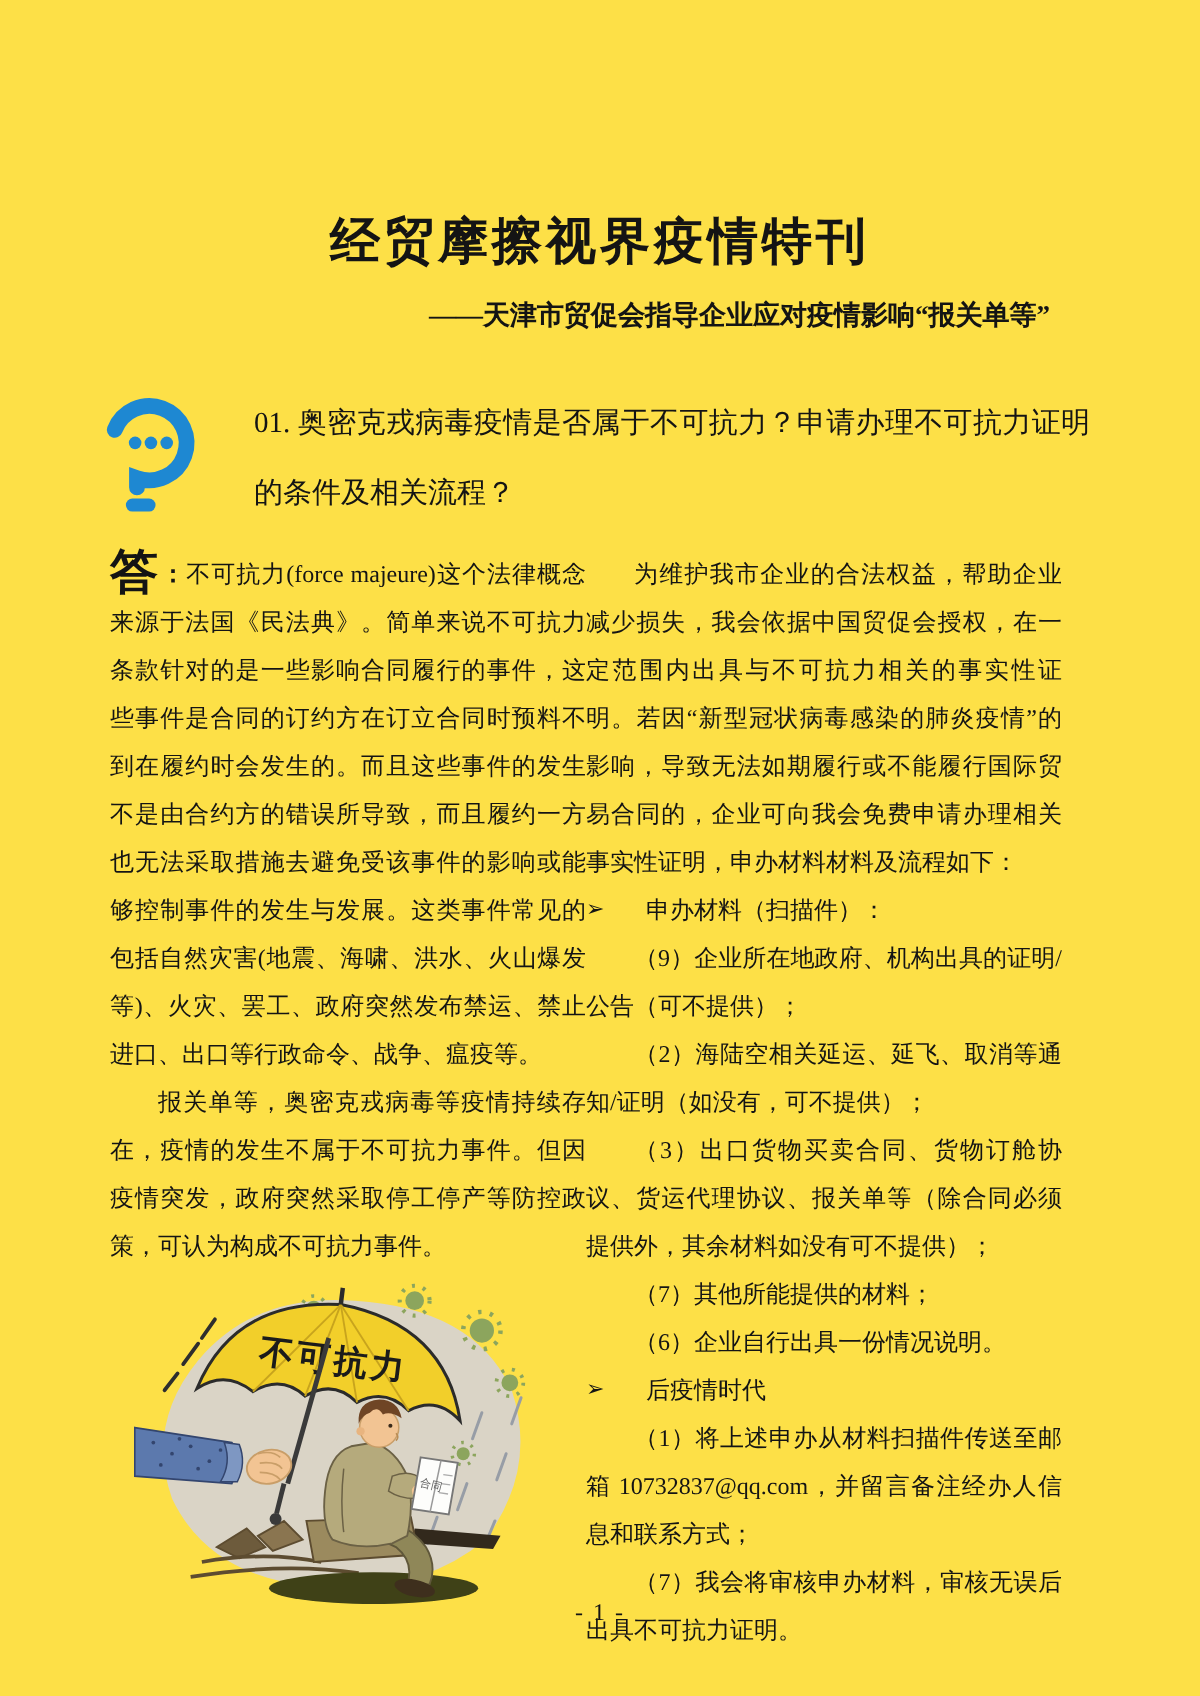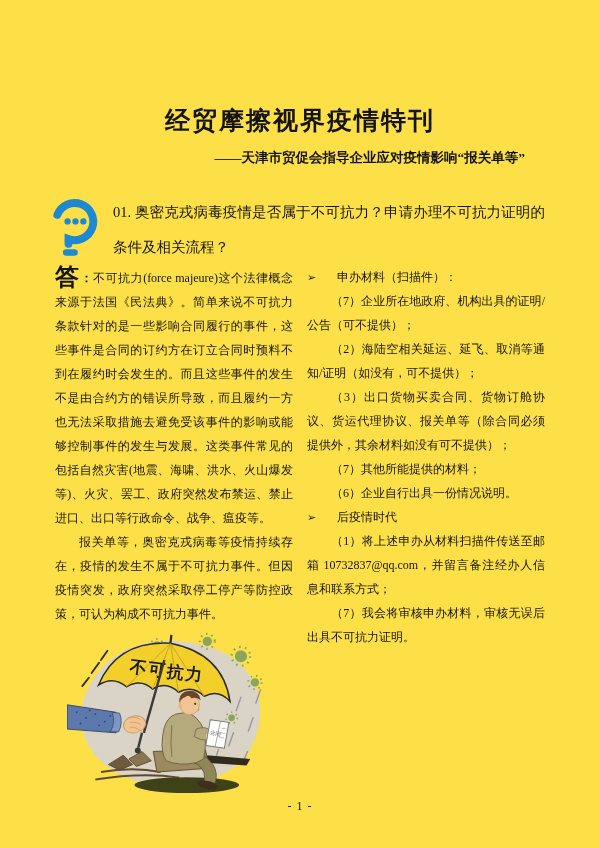--- a/index.html
+++ b/index.html
@@ -31,28 +31,28 @@
     font-weight: bold;
   }
   .question-row {
     display: flex;
     align-items: flex-start;
     margin-top: 28px;
   }
   .q-icon { flex: none; width: 52px; height: 64px; margin-left: -6px; }
   .q-text {
     flex: 1;
-    margin-left: 12px;
+    margin-left: 26px;
     font-size: 14.5px;
     line-height: 35px;
     text-align: justify;
   }
   .columns {
     display: flex;
-    gap: 14px;
+    margin-top: 10px;
   }
   .col {
     width: 238px;
     font-size: 12px;
     line-height: 24px;
     text-align: justify;
   }
   .col p { margin: 0; }
   .indent { text-indent: 2em; }
   .answer-label {
@@ -207,26 +207,27 @@
               </g>
             </g>
 
             <path d="M80,108 L76,124" stroke="#3a3a3a" stroke-width="2.6"></path>
             <circle cx="75.5" cy="127" r="3.2" fill="#3a3a3a"></circle>
           </svg>
         </div>
       </div>
 
       <div class="col">
+        <p class="indent">为维护我市企业的合法权益，帮助企业减少损失，我会依据中国贸促会授权，在一定范围内出具与不可抗力相关的事实性证明。若因“新型冠状病毒感染的肺炎疫情”的影响，导致无法如期履行或不能履行国际贸易合同的，企业可向我会免费申请办理相关事实性证明，申办材料材料及流程如下：</p>
 
         <div class="bullet-row">
           <span class="bullet-marker">➢</span>
           <span class="bullet-title">申办材料（扫描件）：</span>
         </div>
-        <p class="item">（7）企业所在地政府、机构出具的证明/公告（可不提供）；</p>
+        <p class="item">（9）企业所在地政府、机构出具的证明/公告（可不提供）；</p>
         <p class="item">（2）海陆空相关延运、延飞、取消等通知/证明（如没有，可不提供）；</p>
         <p class="item">（3）出口货物买卖合同、货物订舱协议、货运代理协议、报关单等（除合同必须提供外，其余材料如没有可不提供）；</p>
         <p class="item">（7）其他所能提供的材料；</p>
         <p class="item">（6）企业自行出具一份情况说明。</p>
 
         <div class="bullet-row">
           <span class="bullet-marker">➢</span>
           <span class="bullet-title">后疫情时代</span>
         </div>
         <p class="item">（1）将上述申办从材料扫描件传送至邮箱 10732837@qq.com，并留言备注经办人信息和联系方式；</p>

